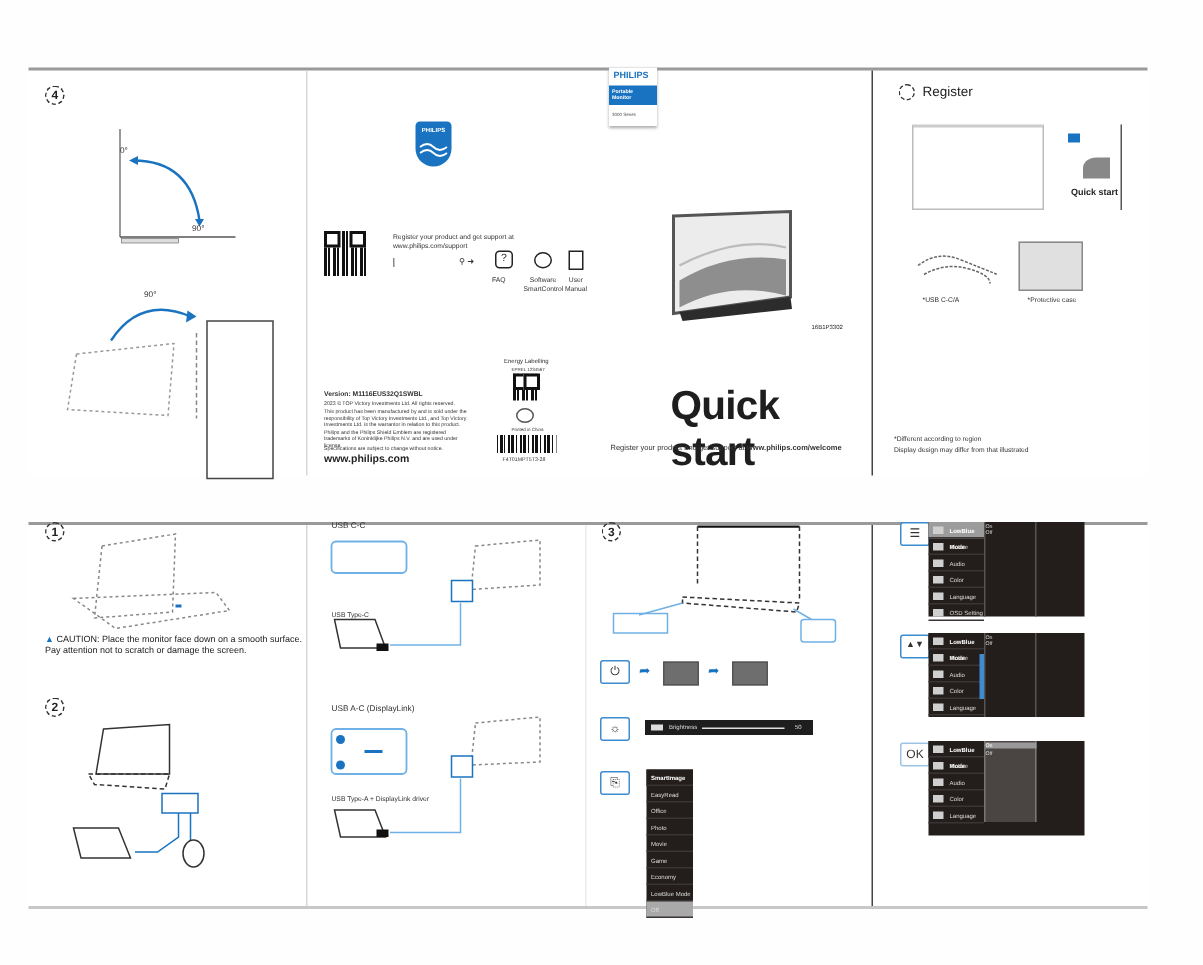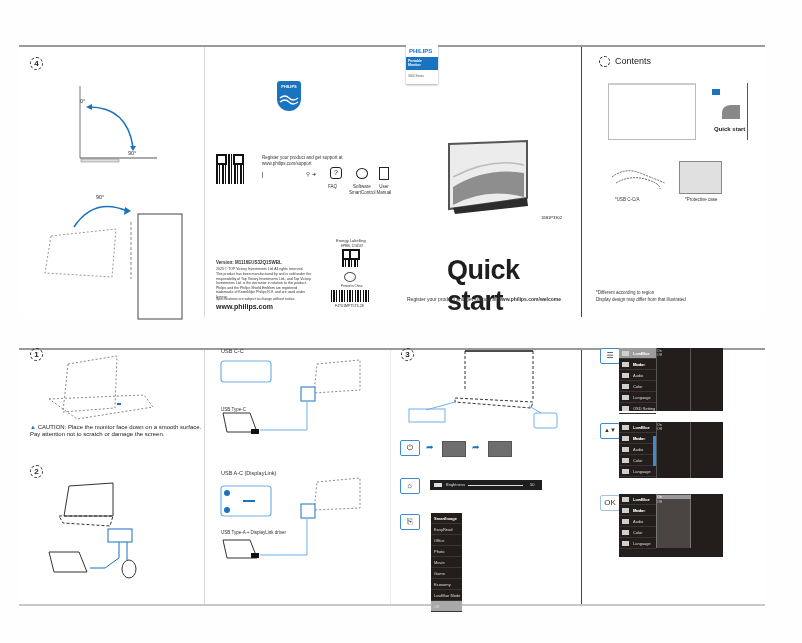--- a/index.html
+++ b/index.html
@@ -112,21 +112,21 @@
     <div class="abs" style="left:150px;top:168px;font-size:4px;">16B1P3302</div>
     <div class="abs" style="left:56px;top:208px;font-size:27px;font-weight:bold;letter-spacing:-0.5px;color:#1e1e1e;">Quick start</div>
     <div class="abs tiny" style="left:16px;top:249px;font-size:5px;">
       <span>Register your product and get support at</span>
       <b>www.philips.com/welcome</b>
     </div>
   </div>
 
   <div class="panel p4">
     <div class="abs" style="left:17px;top:9px;width:11px;height:11px;border:1px dashed #333;border-radius:50%;"></div>
-    <div class="abs" style="left:33px;top:9px;font-size:9px;">Contents</div>
+    <div class="abs" style="left:33px;top:9px;font-size:9px;">Register</div>
     <div class="abs" style="left:26px;top:36px;width:88px;height:57px;border:1px solid #bbb;border-top:2px solid #ccc;"></div>
     <div class="abs" style="left:126px;top:36px;width:40px;height:57px;border-right:1px solid #555;">
       <div class="abs" style="left:4px;top:6px;width:8px;height:6px;background:#1a73c0;"></div>
       <div class="abs" style="left:14px;top:22px;width:18px;height:14px;background:#888;border-radius:50% 0 0 0;"></div>
       <div class="abs" style="left:6px;top:43px;font-size:6px;font-weight:bold;">Quick start</div>
     </div>
     <svg width="60" height="30" style="left:28px;top:118px;">
       <path d="M2 12 Q15 2 30 8 T55 18" fill="none" stroke="#666" stroke-dasharray="2,1"></path>
       <path d="M6 18 Q20 10 35 14 T50 24" fill="none" stroke="#666" stroke-dasharray="2,1"></path>
     </svg>

